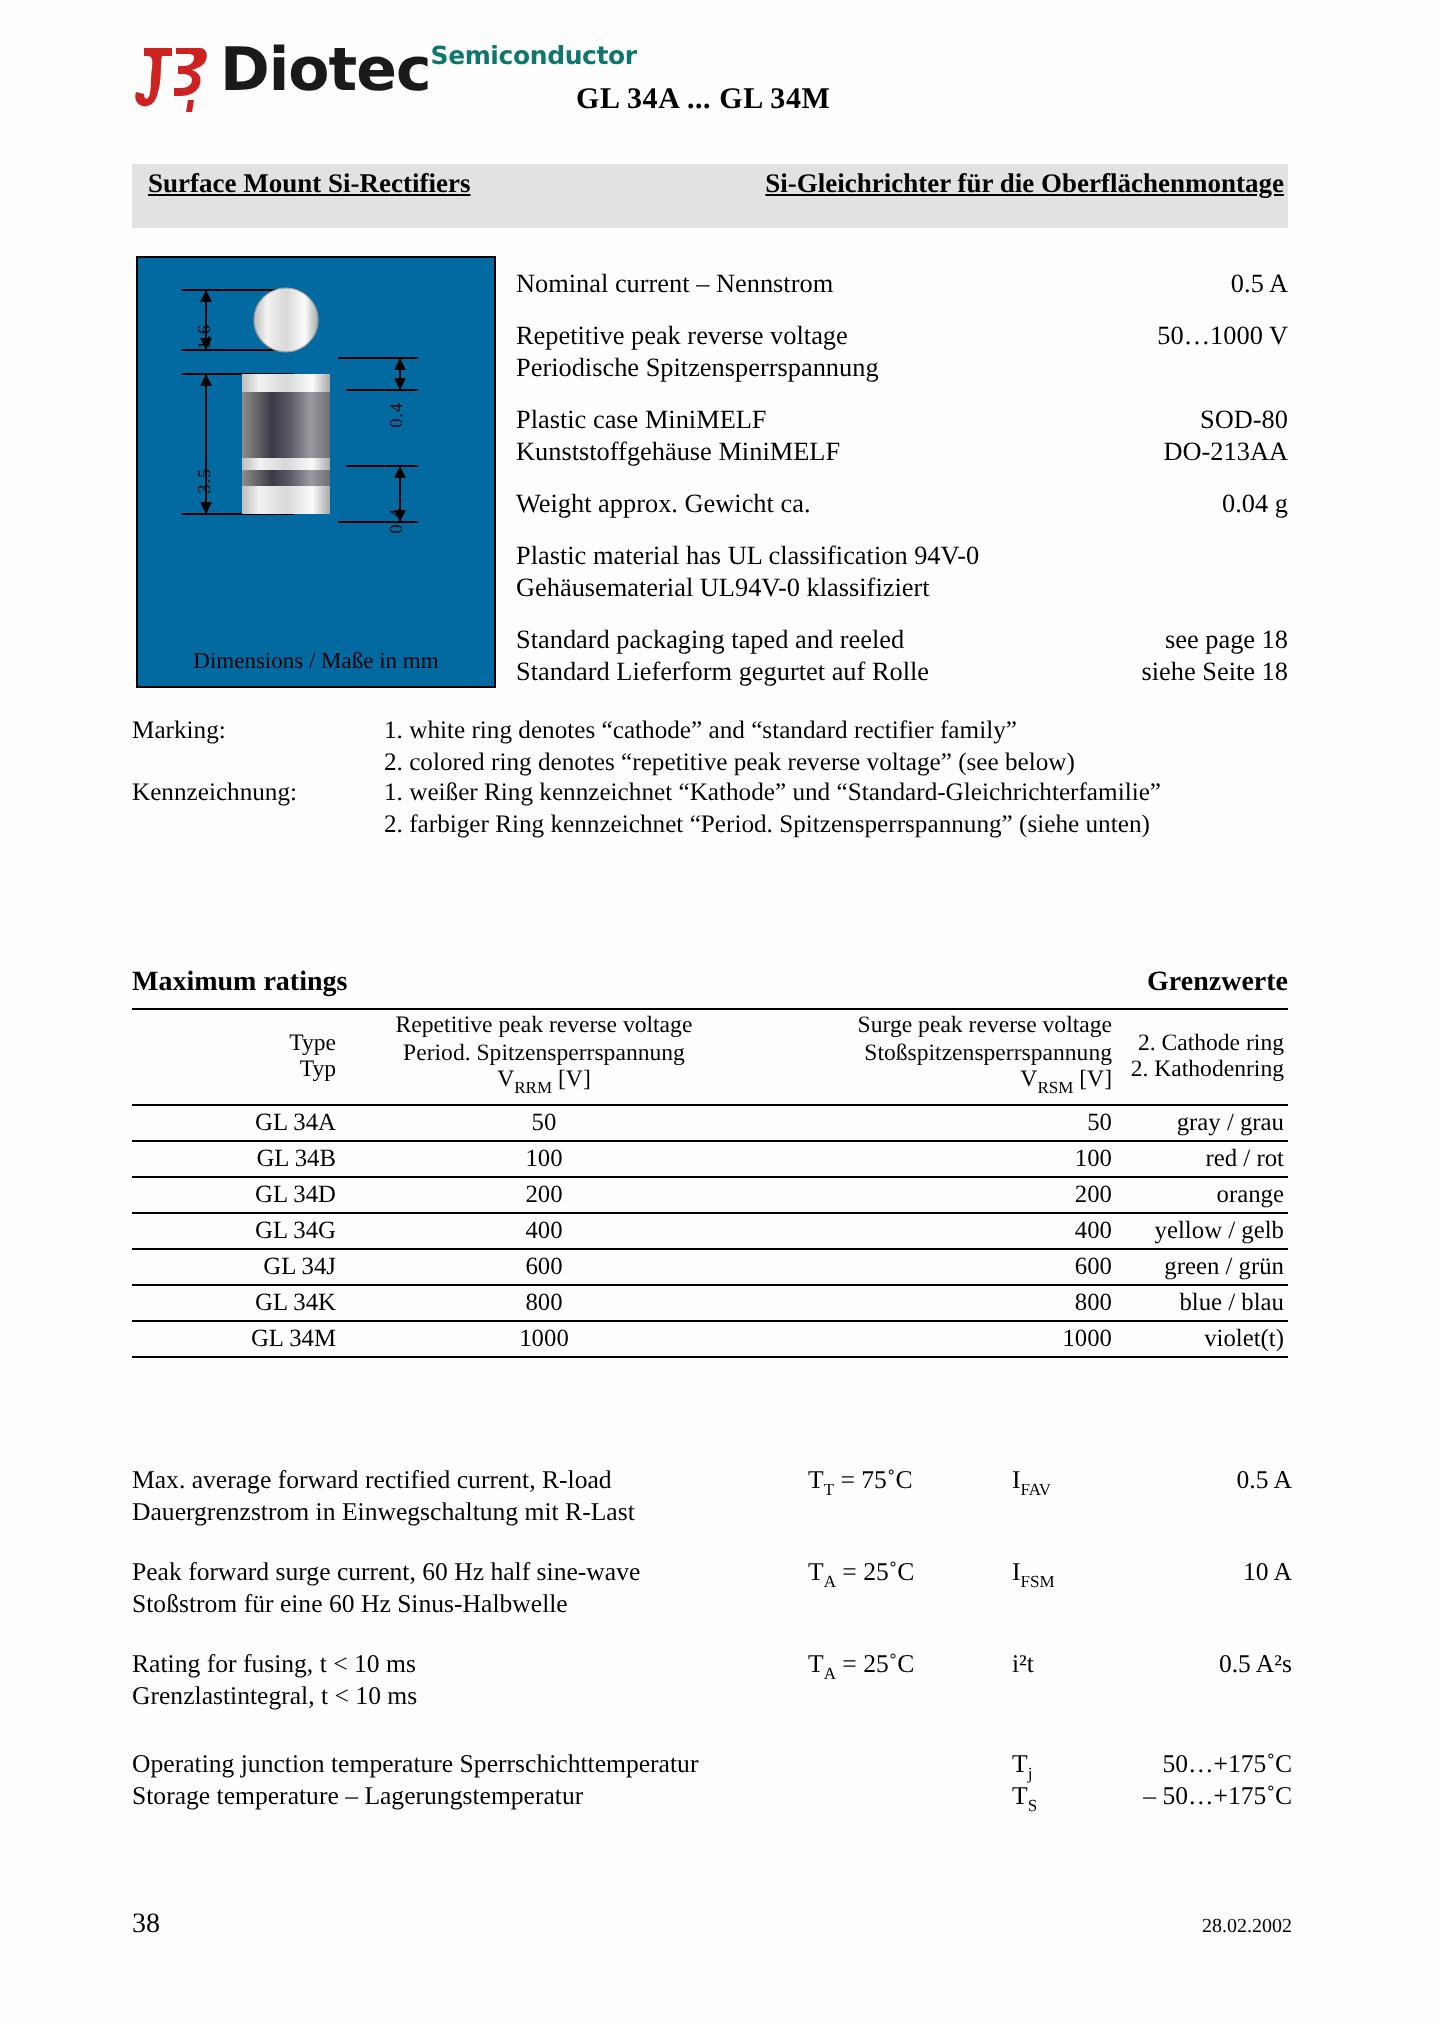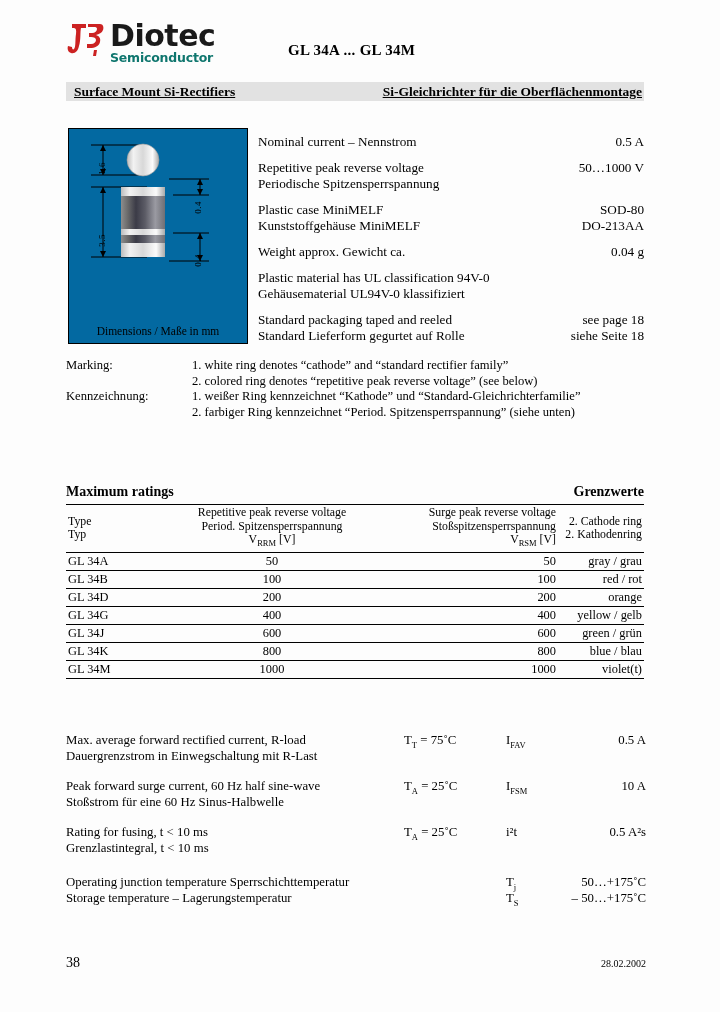--- a/index.html
+++ b/index.html
@@ -16,38 +16,38 @@
     left:0;top:0;width:720px;height:1012px;
     background:#fdfdfd;
   }
 
   
   .header{
     position:absolute;left:66px;top:20px;width:580px;height:56px;
   }
   .logo-wrap{position:absolute;left:0;top:0;display:flex;align-items:flex-start;}
   .logo-mark{width:40px;height:42px;margin-right:4px;}
-  .logo-text{display:flex;flex-direction:column;line-height:1;padding-top:1px;}
+  .logo-text{display:flex;flex-direction:row;line-height:1;padding-top:1px;}
   .logo-diotec{
     font-family:"DejaVu Sans", sans-serif;
     font-weight:bold;font-size:30px;letter-spacing:-0.5px;color:#1a1a1a;
   }
   .logo-semi{
     font-family:"DejaVu Sans", sans-serif;
     font-weight:bold;font-size:12.5px;color:#0f766e;margin-top:1px;letter-spacing:-0.2px;
   }
   .doc-title{
     position:absolute;left:222px;top:22px;
     font-family:"Liberation Serif", serif;
     font-weight:bold;font-size:15px;letter-spacing:0.3px;
   }
 
   
   .band{
-    position:absolute;left:66px;top:82px;width:578px;height:19px;
+    position:absolute;left:66px;top:82px;width:578px;height:32px;
     background:#e2e2e2;
   }
   .band-left{
     position:absolute;left:8px;top:2px;
     font-weight:bold;font-size:13.5px;
     text-decoration:underline;
     white-space:nowrap;
   }
   .band-right{
     position:absolute;right:2px;top:2px;
@@ -94,21 +94,21 @@
   
   .ratings{
     position:absolute;left:66px;top:484px;width:578px;
   }
   .rt-title{position:relative;height:20px;font-weight:bold;font-size:14px;}
   .rt-title .l{position:absolute;left:0;top:0;}
   .rt-title .r{position:absolute;right:0;top:0;}
   .hr-thick{border-top:1.6px solid #000;}
   table.tbl{border-collapse:collapse;width:100%;font-size:12.4px;}
   table.tbl td{padding:1px 2px;}
-  .c-type{width:100px;text-align:left;}
+  .c-type{width:100px;text-align:right;}
   .c-vrrm{width:200px;text-align:center;}
   .c-vrsm{width:180px;text-align:right;}
   .c-ring{text-align:right;}
   .hdr td{font-size:11.8px;line-height:13.5px;padding-top:2px;}
   .rowline td{border-top:1px solid #000;}
   .sub{font-size:8.5px;vertical-align:sub;}
 
   
   .chars{
     position:absolute;left:66px;top:733px;width:580px;font-size:12.8px;

